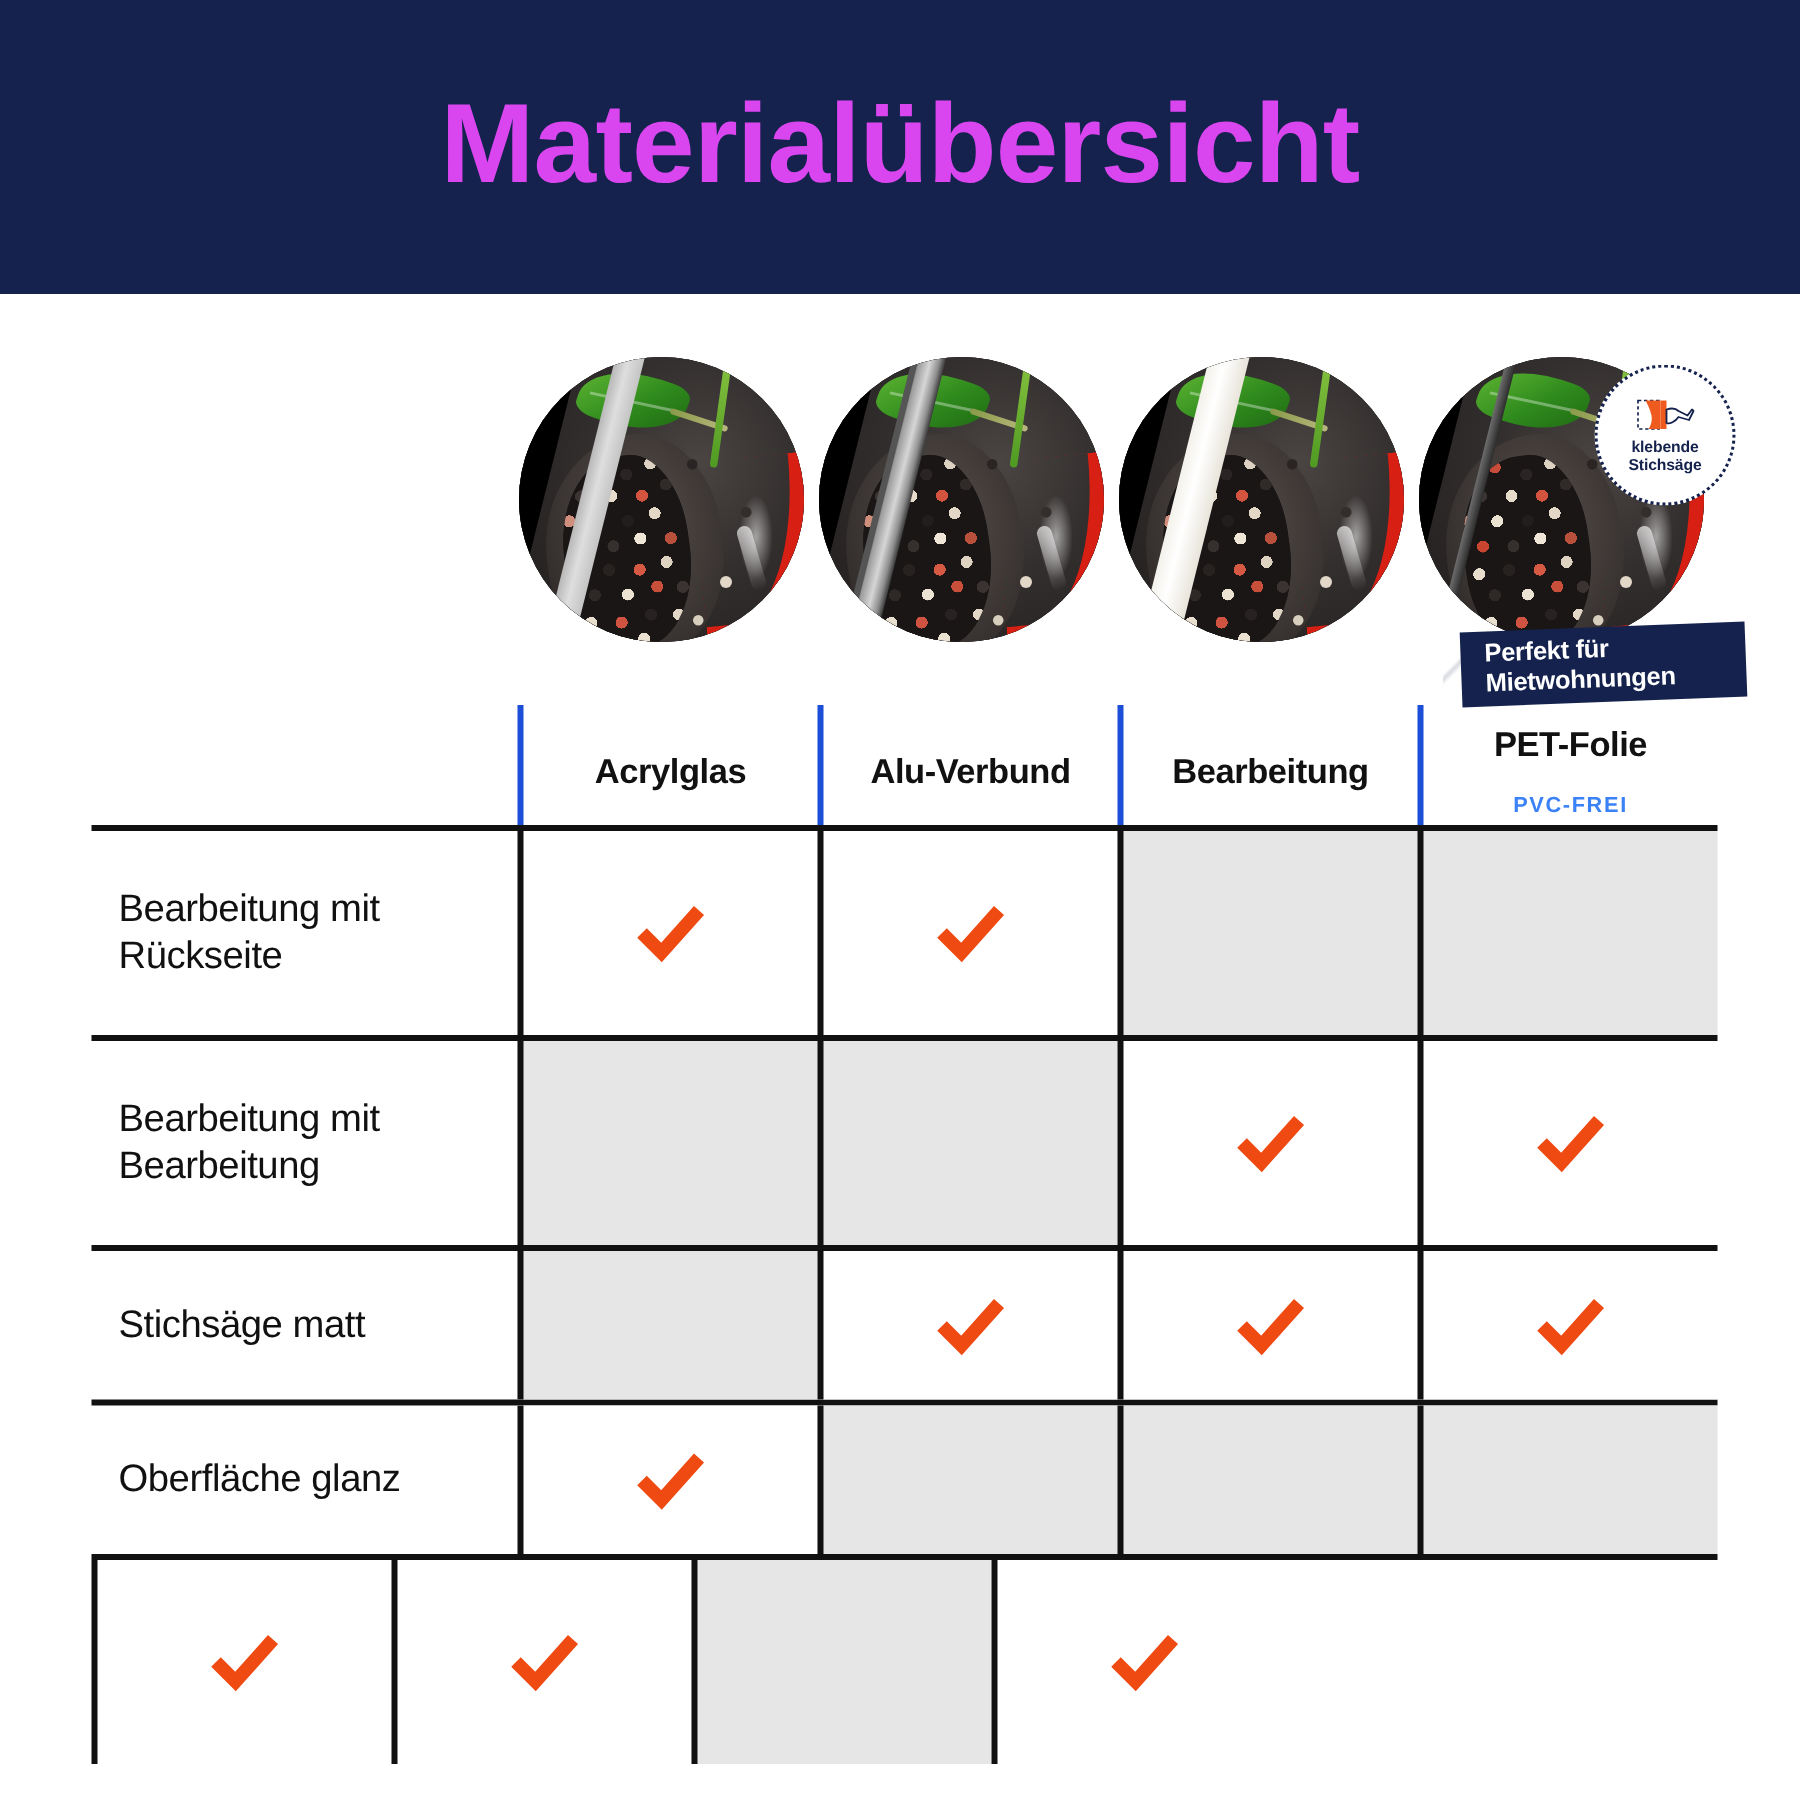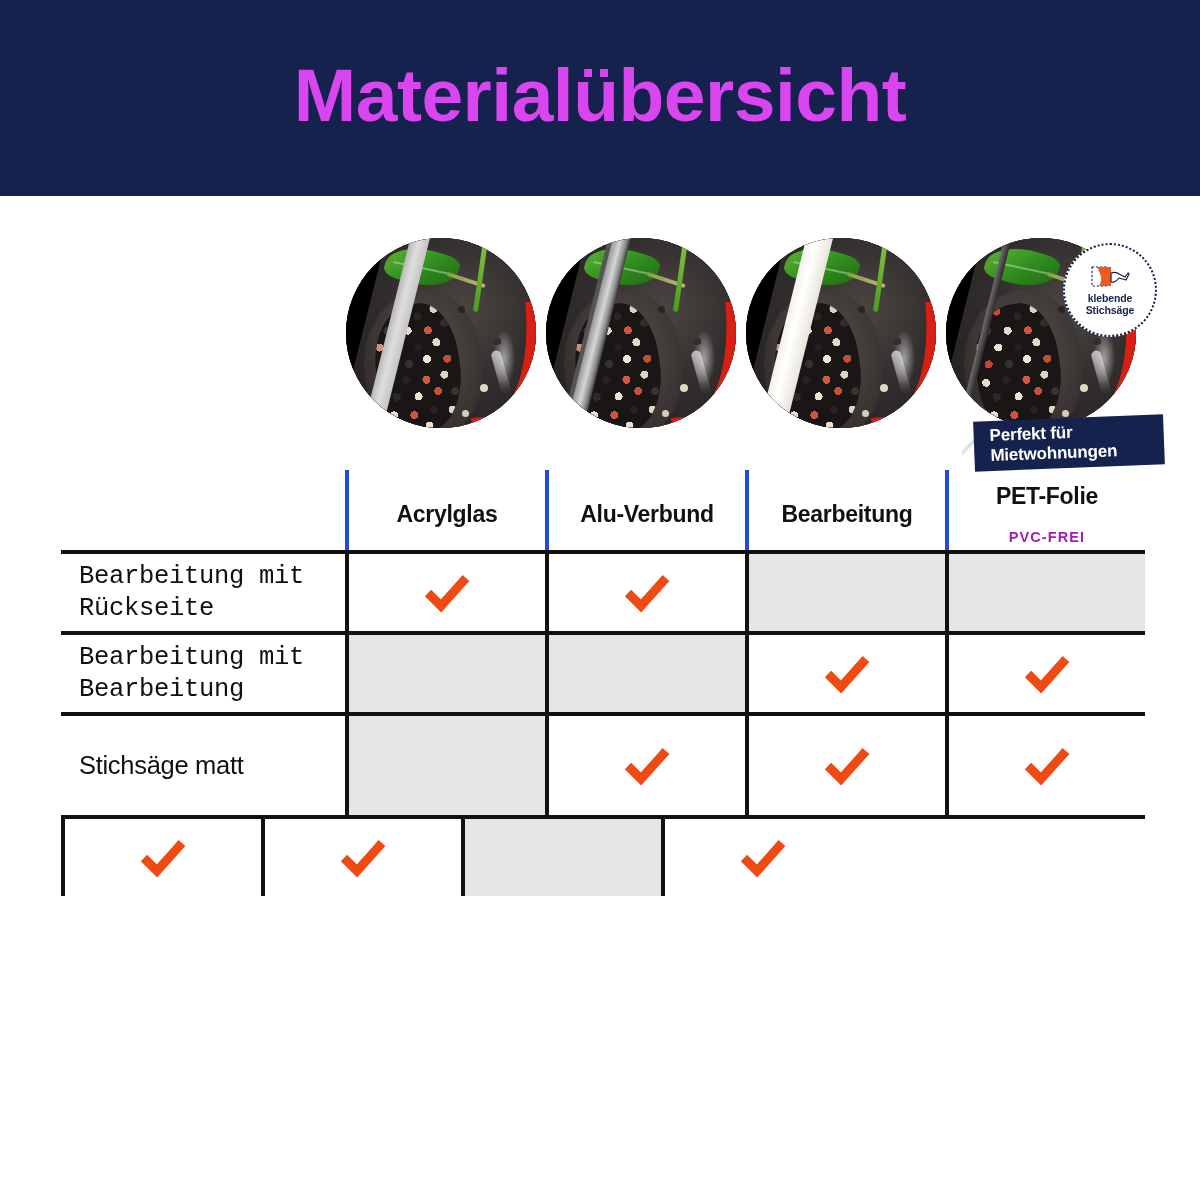--- a/index.html
+++ b/index.html
@@ -331,21 +331,21 @@
   .col-title {
     font-size: 23px;
     font-weight: bold;
     color: #111111;
     letter-spacing: -0.3px;
     white-space: nowrap;
   }
   .col-sub {
     font-size: 14.5px;
     font-weight: bold;
-    color: #a21caf;
+    color: #3b82f6;
     letter-spacing: 1.1px;
     margin-top: 19px;
   }
 
   
   .label-cell {
     width: 284px;
     display: flex;
     align-items: center;
     padding: 0 0 0 18px;
@@ -362,21 +362,21 @@
     align-items: center;
     justify-content: center;
   }
   .tbody .trow { border-top: 4px solid #111111; }
   .tbody .col-cell { border-left: 4px solid #111111; }
   .tbody .col-cell.off { background: #e6e6e6; }
   .tbody .col-cell.on  { background: #ffffff; }
 
   .check { width: 48px; height: 40px; display: block; }
 
-  .r-tall { height: 81px; font-family: Liberation Mono, monospace; }
+  .r-tall { height: 140px; }
   .r-short { height: 103px; }
 </style>
 </head>
 <body>
 
 <div class="header">
   <div class="header-title">Materialübersicht</div>
 </div>
 
 <div class="thumb-row">
@@ -559,20 +559,33 @@
             <path d="M5 20 L18 33 L43 5" fill="none" stroke="#f04a13" stroke-width="9" stroke-linecap="butt" stroke-linejoin="miter"></path>
           </svg>
       </div>
       <div class="col-cell on">
         <svg class="check" viewBox="0 0 48 40">
             <path d="M5 20 L18 33 L43 5" fill="none" stroke="#f04a13" stroke-width="9" stroke-linecap="butt" stroke-linejoin="miter"></path>
           </svg>
       </div>
     </div>
 
+    <div class="trow r-short">
+      <div class="label-cell">
+        <div class="txt"><span>Oberfläche glanz</span></div>
+      </div>
+      <div class="col-cell on">
+        <svg class="check" viewBox="0 0 48 40">
+            <path d="M5 20 L18 33 L43 5" fill="none" stroke="#f04a13" stroke-width="9" stroke-linecap="butt" stroke-linejoin="miter"></path>
+          </svg>
+      </div>
+      <div class="col-cell off"></div>
+      <div class="col-cell off"></div>
+      <div class="col-cell off"></div>
+    </div>
 
     <div class="trow r-tall">
       <div class="col-cell on">
         <svg class="check" viewBox="0 0 48 40">
             <path d="M5 20 L18 33 L43 5" fill="none" stroke="#f04a13" stroke-width="9" stroke-linecap="butt" stroke-linejoin="miter"></path>
           </svg>
       </div>
       <div class="col-cell on">
         <svg class="check" viewBox="0 0 48 40">
             <path d="M5 20 L18 33 L43 5" fill="none" stroke="#f04a13" stroke-width="9" stroke-linecap="butt" stroke-linejoin="miter"></path>

